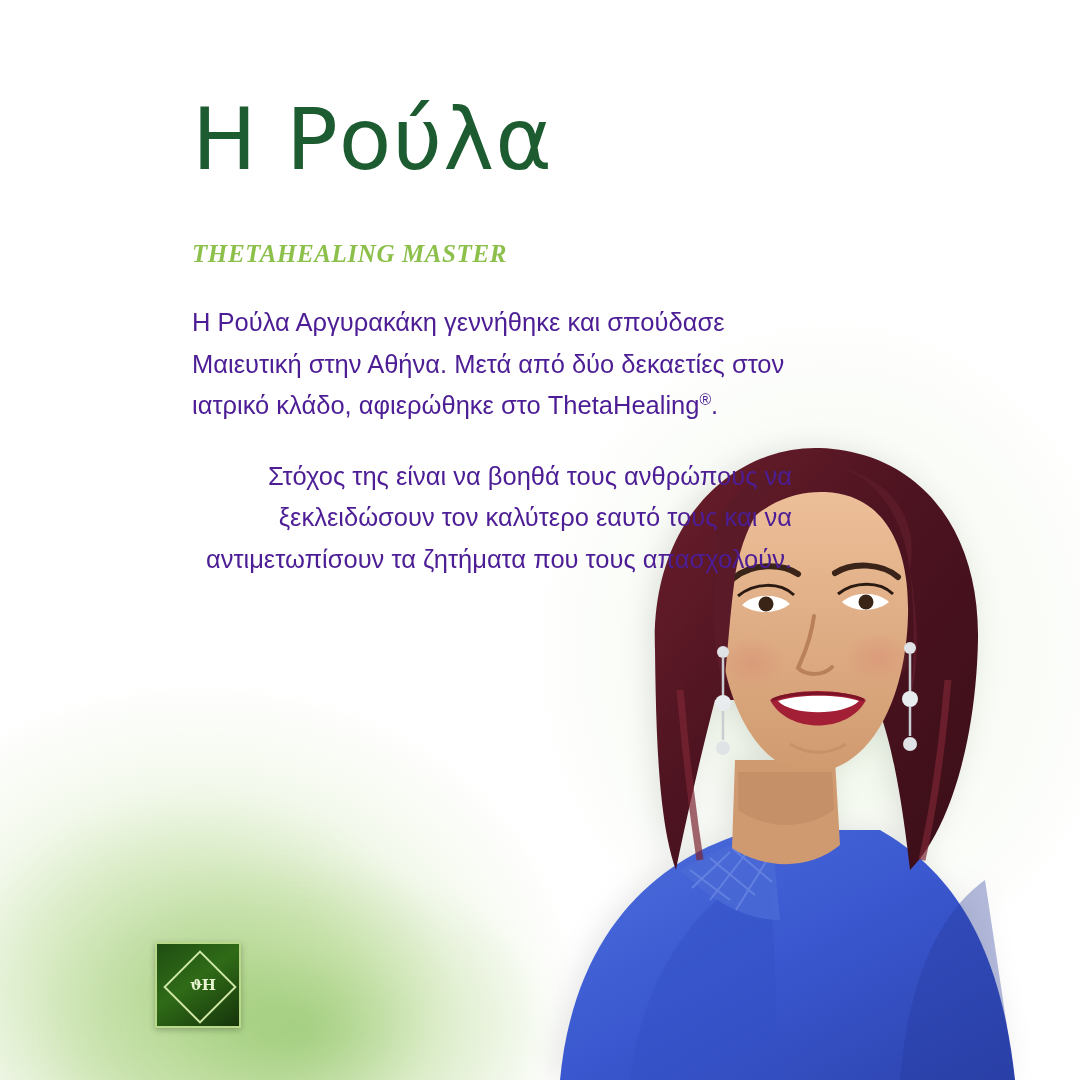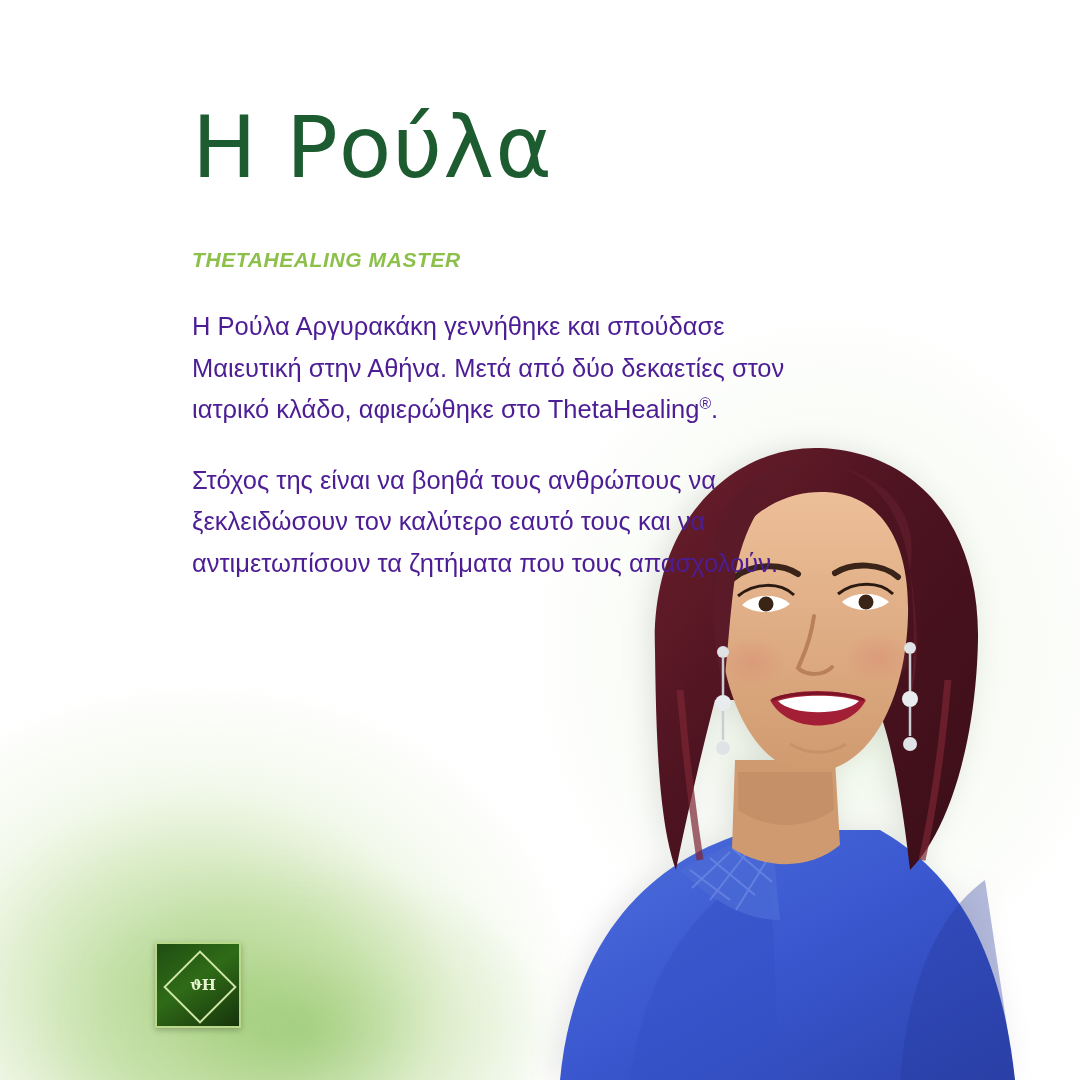--- a/index.html
+++ b/index.html
@@ -70,43 +70,43 @@
     width: 640px;
     z-index: 5;
   }
   .title {
     font-family: "DejaVu Sans", sans-serif;
     font-size: 86px;
     line-height: 1.05;
     font-weight: 400;
     color: #1d5c30;
     letter-spacing: 1px;
-    margin: 16px 0 0 0;
+    margin: 8px 0 0 0;
   }
   .subtitle {
     margin-top: 56px;
-    font-family: Liberation Sans, sans-serif;
-    font-size: 21px;
+    font-family: Liberation Serif, serif;
+    font-size: 25px;
     font-style: italic;
     font-weight: 700;
     letter-spacing: 0.6px;
     color: #8cc04a;
   }
   .body-text {
     margin-top: 34px;
     font-family: Liberation Sans, sans-serif;
     font-size: 25.5px;
     line-height: 1.62;
     color: #4c1d95;
     max-width: 600px;
   }
   .body-text p {
     margin: 0 0 30px 0;
   }
-  .body-text p:last-child { margin-bottom: 8px; }
+  .body-text p:last-child { margin-bottom: 8px; text-align: right; }
   .reg {
     font-size: 0.62em;
     vertical-align: super;
     line-height: 0;
   }
 
   
   .logo {
     position: absolute;
     left: 155px;

